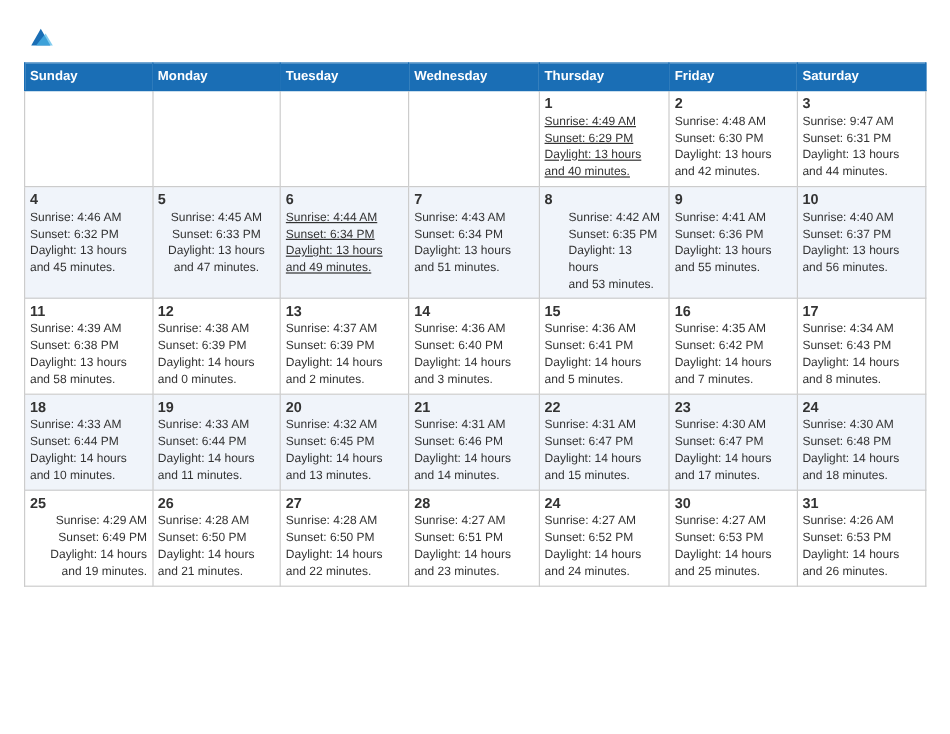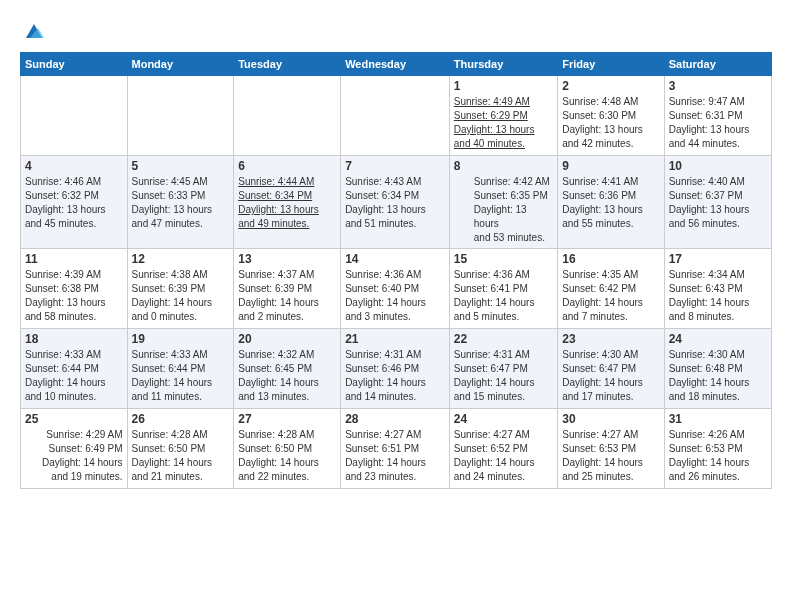--- a/index.html
+++ b/index.html
@@ -158,21 +158,21 @@
         <tr>
           <td>
             <div class="day-number">4</div>
             <div class="day-info" style="white-space: pre-line;">Sunrise: 4:46 AM
 Sunset: 6:32 PM
 Daylight: 13 hours
 and 45 minutes.</div>
           </td>
           <td>
             <div class="day-number">5</div>
-            <div class="day-info" style="white-space: pre-line;">Sunrise: 4:45 AM
+            <div class="day-info" style="white-space: pre-line; text-align: center;">Sunrise: 4:45 AM
 Sunset: 6:33 PM
 Daylight: 13 hours
 and 47 minutes.</div>
           </td>
           <td>
             <div class="day-number">6</div>
             <div class="day-info" style="white-space: pre-line; text-decoration: underline;">Sunrise: 4:44 AM
 Sunset: 6:34 PM
 Daylight: 13 hours
 and 49 minutes.</div>

